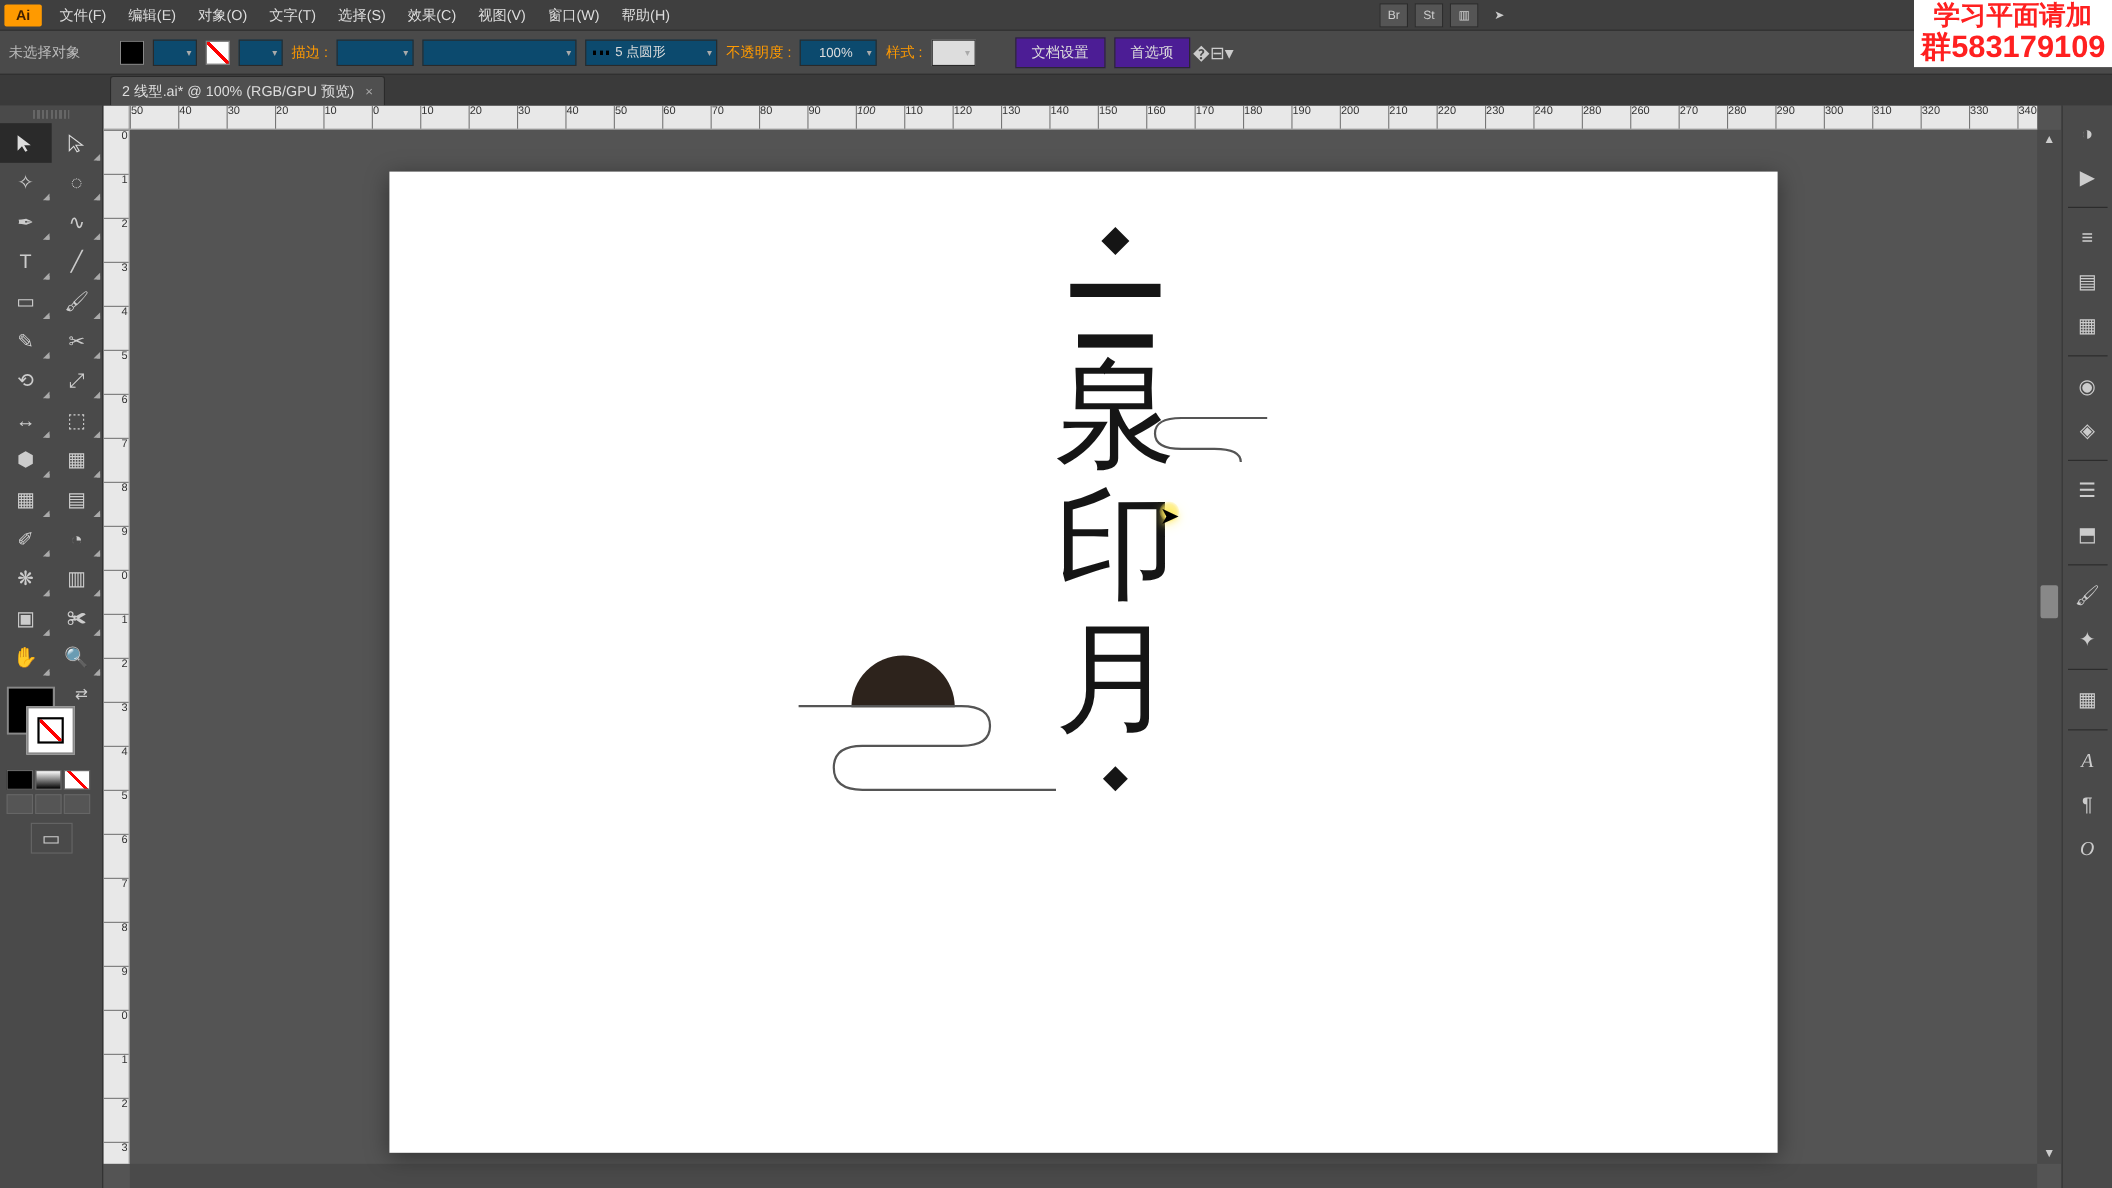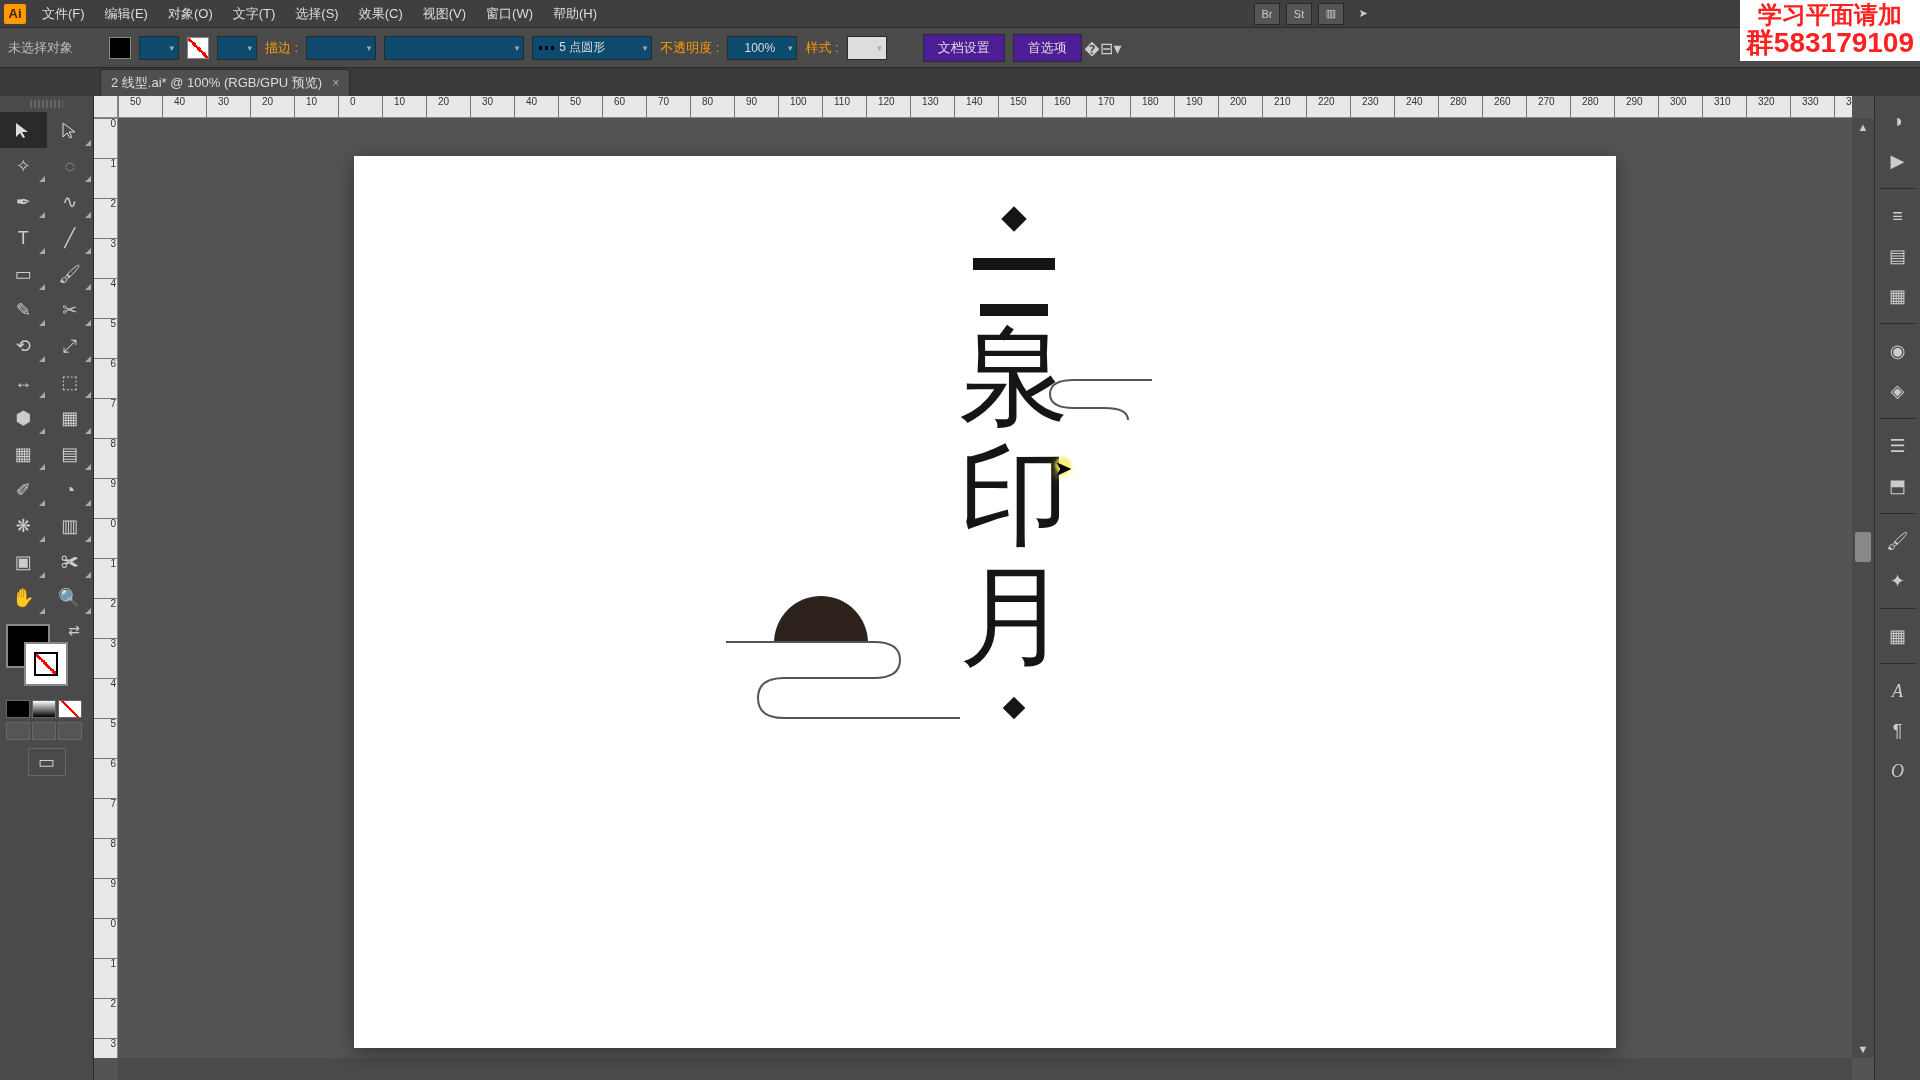--- a/index.html
+++ b/index.html
@@ -1,20 +1,20 @@
 <!DOCTYPE html>
 <html><head>
 <meta charset="utf-8">
 <style>
 * { margin:0; padding:0; box-sizing:border-box; font-family:"Microsoft YaHei",sans-serif; user-select:none; }
 body { width:1920px; height:1080px; background:#4a4a4a; overflow:hidden; position:relative; }
 
 
 .menubar { height:28px; background:#3f3f3f; display:flex; align-items:center; padding:0 4px; border-bottom:1px solid #2a2a2a; }
-.ai-logo { width:22px; height:20px; background:#ff9a00; color:#3f1f00; font-weight:bold; font-size:13px; display:flex; align-items:center; justify-content:center; margin-right:6px; border-radius:2px;}
+.ai-logo { width:34px; height:20px; background:#ff9a00; color:#3f1f00; font-weight:bold; font-size:13px; display:flex; align-items:center; justify-content:center; margin-right:6px; border-radius:2px;}
 .menu-item { color:#ddd; font-size:13px; padding:4px 10px; cursor:default; }
 .menubar-right { margin-left:auto; display:flex; align-items:center; gap:6px;text-align:center; }
 .mb-btn{ width:26px; height:22px; background:#555; border:1px solid #2a2a2a; color:#ccc; font-size:11px; display:flex; align-items:center; justify-content:center;}
 .workspace-sel{ color:#ccc; font-size:13px; padding:2px 14px 2px 8px; border:1px solid #2a2a2a; background:#3f3f3f; position:relative;}
 .workspace-sel::after{content:"▾"; position:absolute; right:3px; top:2px; font-size:10px;}
 .search-ico{ width:26px;height:22px;color:#ccc;display:flex;align-items:center;justify-content:center;font-size:15px;}
 
 
 .watermark{ position:absolute; top:0; right:0; background:#fff; color:#ff2020; font-size:28px; font-weight:bold; line-height:1.1; padding:2px 6px; z-index:50; text-align:center; font-family:"SimHei",sans-serif;}
 .watermark div:first-child{font-size:24px;}
@@ -58,21 +58,21 @@
 .mini{width:24px;height:18px;border:1px solid #666;}
 .mini.black{background:#000;}
 .mini.grad{background:linear-gradient(#fff,#000);}
 .mini.none{background:linear-gradient(45deg,#fff 45%,#f00 45%,#f00 55%,#fff 55%);}
 
 
 .viewport{ flex:1; background:#545454; position:relative; overflow:hidden;}
 .ruler-h{ position:absolute; top:0; left:24px; right:22px; height:22px; background:#e8e8e8; border-bottom:1px solid #888; overflow:hidden;}
 .ruler-v{ position:absolute; top:22px; left:0; width:24px; bottom:22px; background:#e8e8e8; border-right:1px solid #888; overflow:hidden;}
 .ruler-corner{position:absolute;top:0;left:0;width:24px;height:22px;background:#e8e8e8;border-right:1px solid #888;border-bottom:1px solid #888;}
-.rh-tick{position:absolute;top:0;height:22px;border-left:1px solid #777;font-size:10px;color:#333;padding-left:11px;line-height:11px;}
+.rh-tick{position:absolute;top:0;height:22px;border-left:1px solid #777;font-size:10px;color:#333;padding-left:0;line-height:11px;}
 .rv-tick{position:absolute;left:0;width:24px;border-top:1px solid #777;font-size:10px;color:#333;line-height:10px;text-align:right;padding-right:2px;}
 .scroll-v{position:absolute;top:22px;right:0;width:22px;bottom:22px;background:#4a4a4a;}
 .scroll-v .thumb{position:absolute;left:3px;right:3px;top:44%;height:30px;background:#888;border-radius:2px;}
 .scroll-v .arr{position:absolute;left:0;right:0;height:18px;color:#ccc;text-align:center;font-size:11px;line-height:18px;}
 .scroll-h{position:absolute;left:24px;right:22px;bottom:0;height:22px;background:#4a4a4a;}
 .artboard{ position:absolute; top:60px; left:260px; width:1262px; height:892px; background:#fff; box-shadow:0 4px 20px rgba(0,0,0,.4);}
 
 
 .art{position:absolute; left:50%; top:54px; transform:translateX(-26px);}
 .diamond{width:18px;height:18px;background:#151515;transform:rotate(45deg);margin:0 auto;}
@@ -250,21 +250,21 @@
         <div class="rh-tick" style="left: 220px;">0</div>
         <div class="rh-tick" style="left: 264px;">10</div>
         <div class="rh-tick" style="left: 308px;">20</div>
         <div class="rh-tick" style="left: 352px;">30</div>
         <div class="rh-tick" style="left: 396px;">40</div>
         <div class="rh-tick" style="left: 440px;">50</div>
         <div class="rh-tick" style="left: 484px;">60</div>
         <div class="rh-tick" style="left: 528px;">70</div>
         <div class="rh-tick" style="left: 572px;">80</div>
         <div class="rh-tick" style="left: 616px;">90</div>
-        <div class="rh-tick" style="left: 660px;">100</div>
+        <div class="rh-tick" style="left: 660px; font-style: italic;">100</div>
         <div class="rh-tick" style="left: 704px;">110</div>
         <div class="rh-tick" style="left: 748px;">120</div>
         <div class="rh-tick" style="left: 792px;">130</div>
         <div class="rh-tick" style="left: 836px;">140</div>
         <div class="rh-tick" style="left: 880px;">150</div>
         <div class="rh-tick" style="left: 924px;">160</div>
         <div class="rh-tick" style="left: 968px;">170</div>
         <div class="rh-tick" style="left: 1012px;">180</div>
         <div class="rh-tick" style="left: 1056px;">190</div>
         <div class="rh-tick" style="left: 1100px;">200</div>

